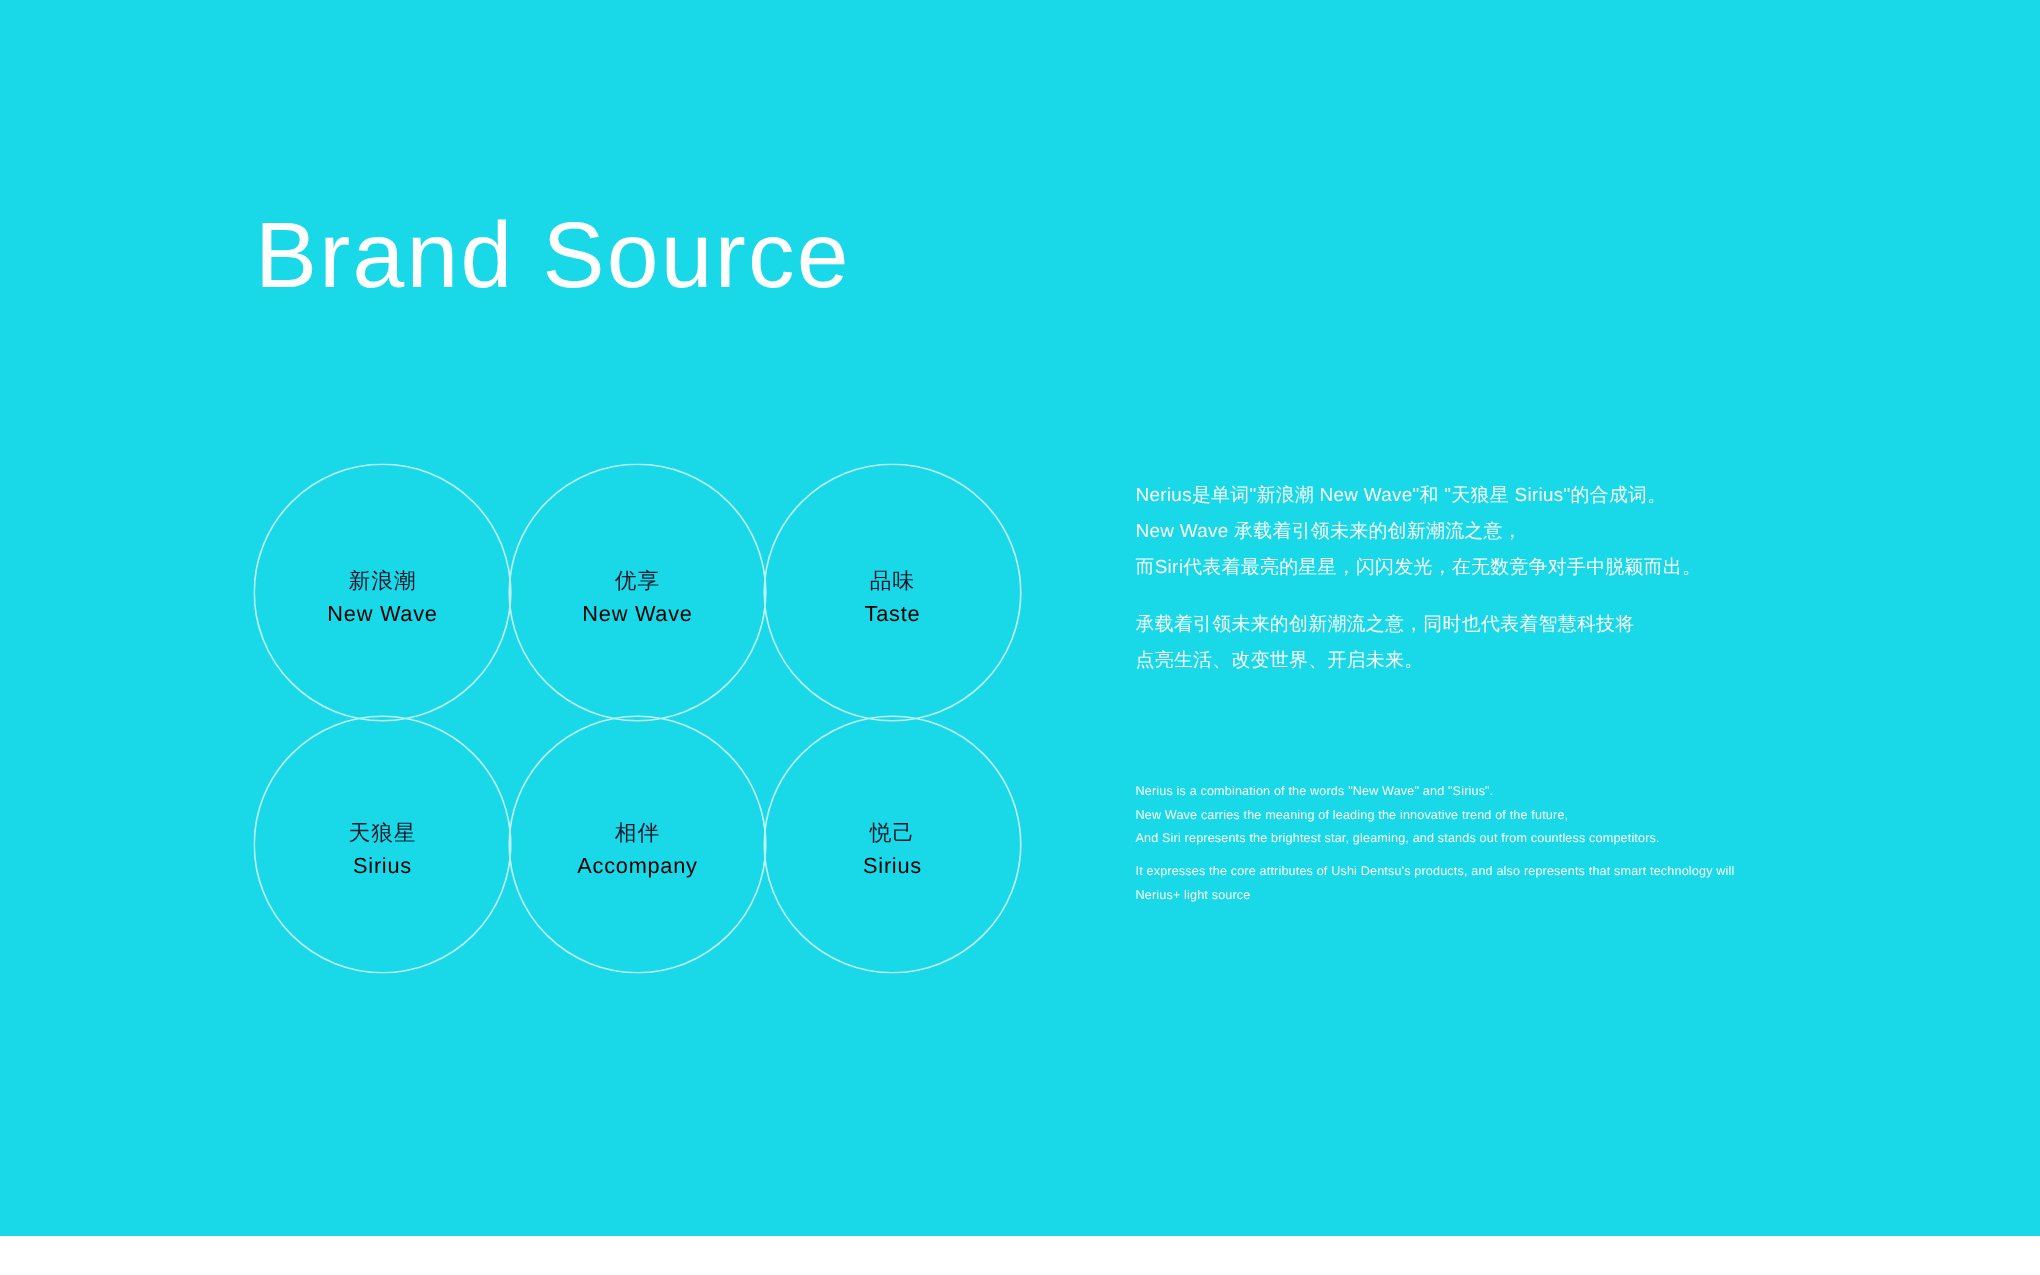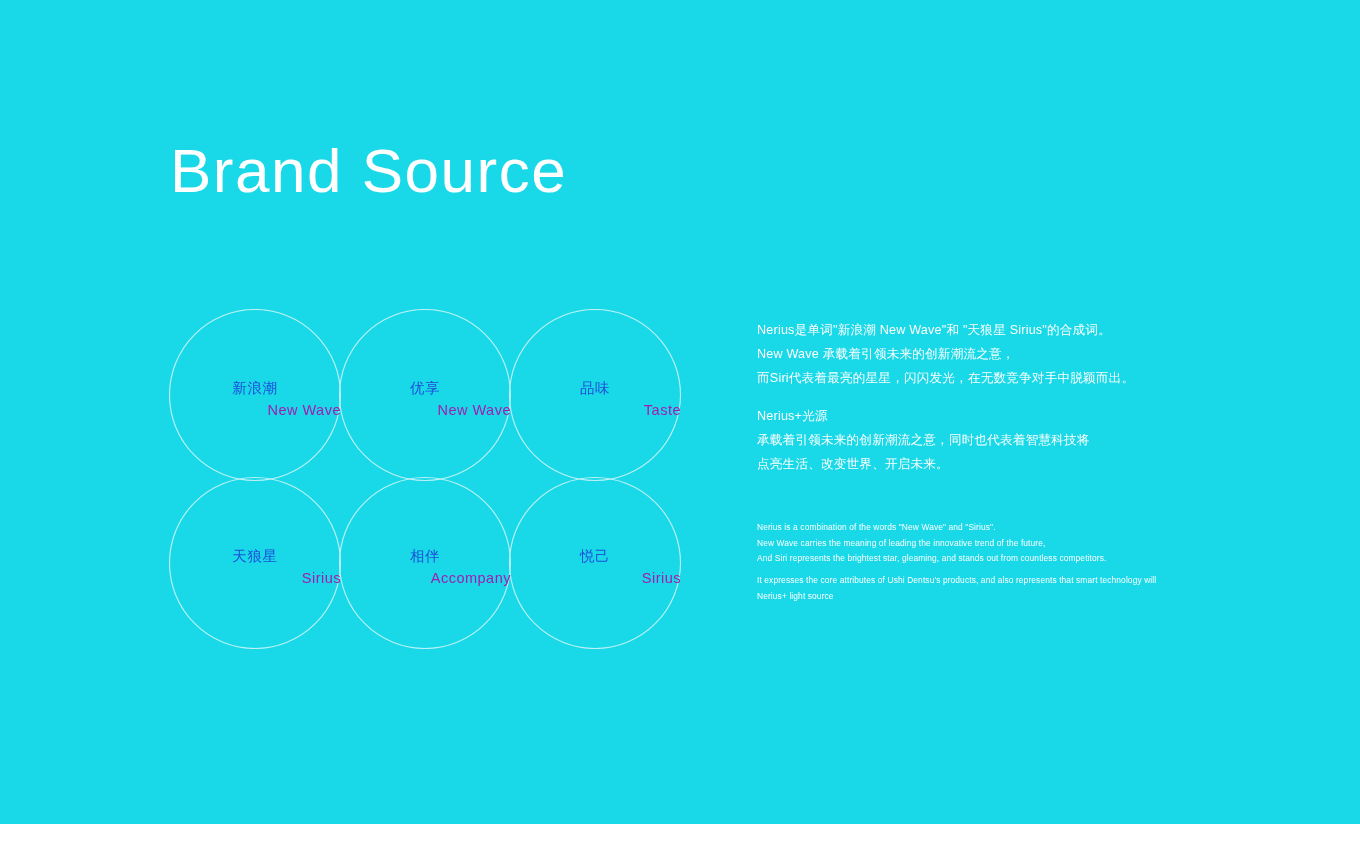--- a/index.html
+++ b/index.html
@@ -57,30 +57,29 @@
     text-align: center;
     color: #ffffff;
     pointer-events: none;
   }
   .circle-label .cn {
     display: block;
     font-size: 14.5px;
     font-weight: 400;
     letter-spacing: 0.6px;
     line-height: 1.55;
-    color: #1d4ed8;
+    color: #0f172a;
   }
   .circle-label .en {
     display: block;
     font-size: 14.5px;
     font-weight: 300;
     letter-spacing: 0.5px;
     line-height: 1.55;
-    color: #a21caf;
-    text-align: right;
+    color: #000000;
   }
 
   
   #copy {
     position: absolute;
     left: 757px;
     top: 318px;
     width: 460px;
   }
   .cn-block {
@@ -163,21 +162,20 @@
   </div>
 
   <div id="copy">
     <div class="cn-block">
       <p>Nerius是单词"新浪潮 New Wave"和 "天狼星 Sirius"的合成词。</p>
       <p>New Wave 承载着引领未来的创新潮流之意，</p>
       <p>而Siri代表着最亮的星星，闪闪发光，在无数竞争对手中脱颖而出。</p>
     </div>
     <div class="cn-gap"></div>
     <div class="cn-block">
-      <p>Nerius+光源</p>
       <p>承载着引领未来的创新潮流之意，同时也代表着智慧科技将</p>
       <p>点亮生活、改变世界、开启未来。</p>
     </div>
   </div>
 
   <div id="copy-en">
     <div>
       <p>Nerius is a combination of the words "New Wave" and "Sirius".</p>
       <p>New Wave carries the meaning of leading the innovative trend of the future,</p>
       <p>And Siri represents the brightest star, gleaming, and stands out from countless competitors.</p>

